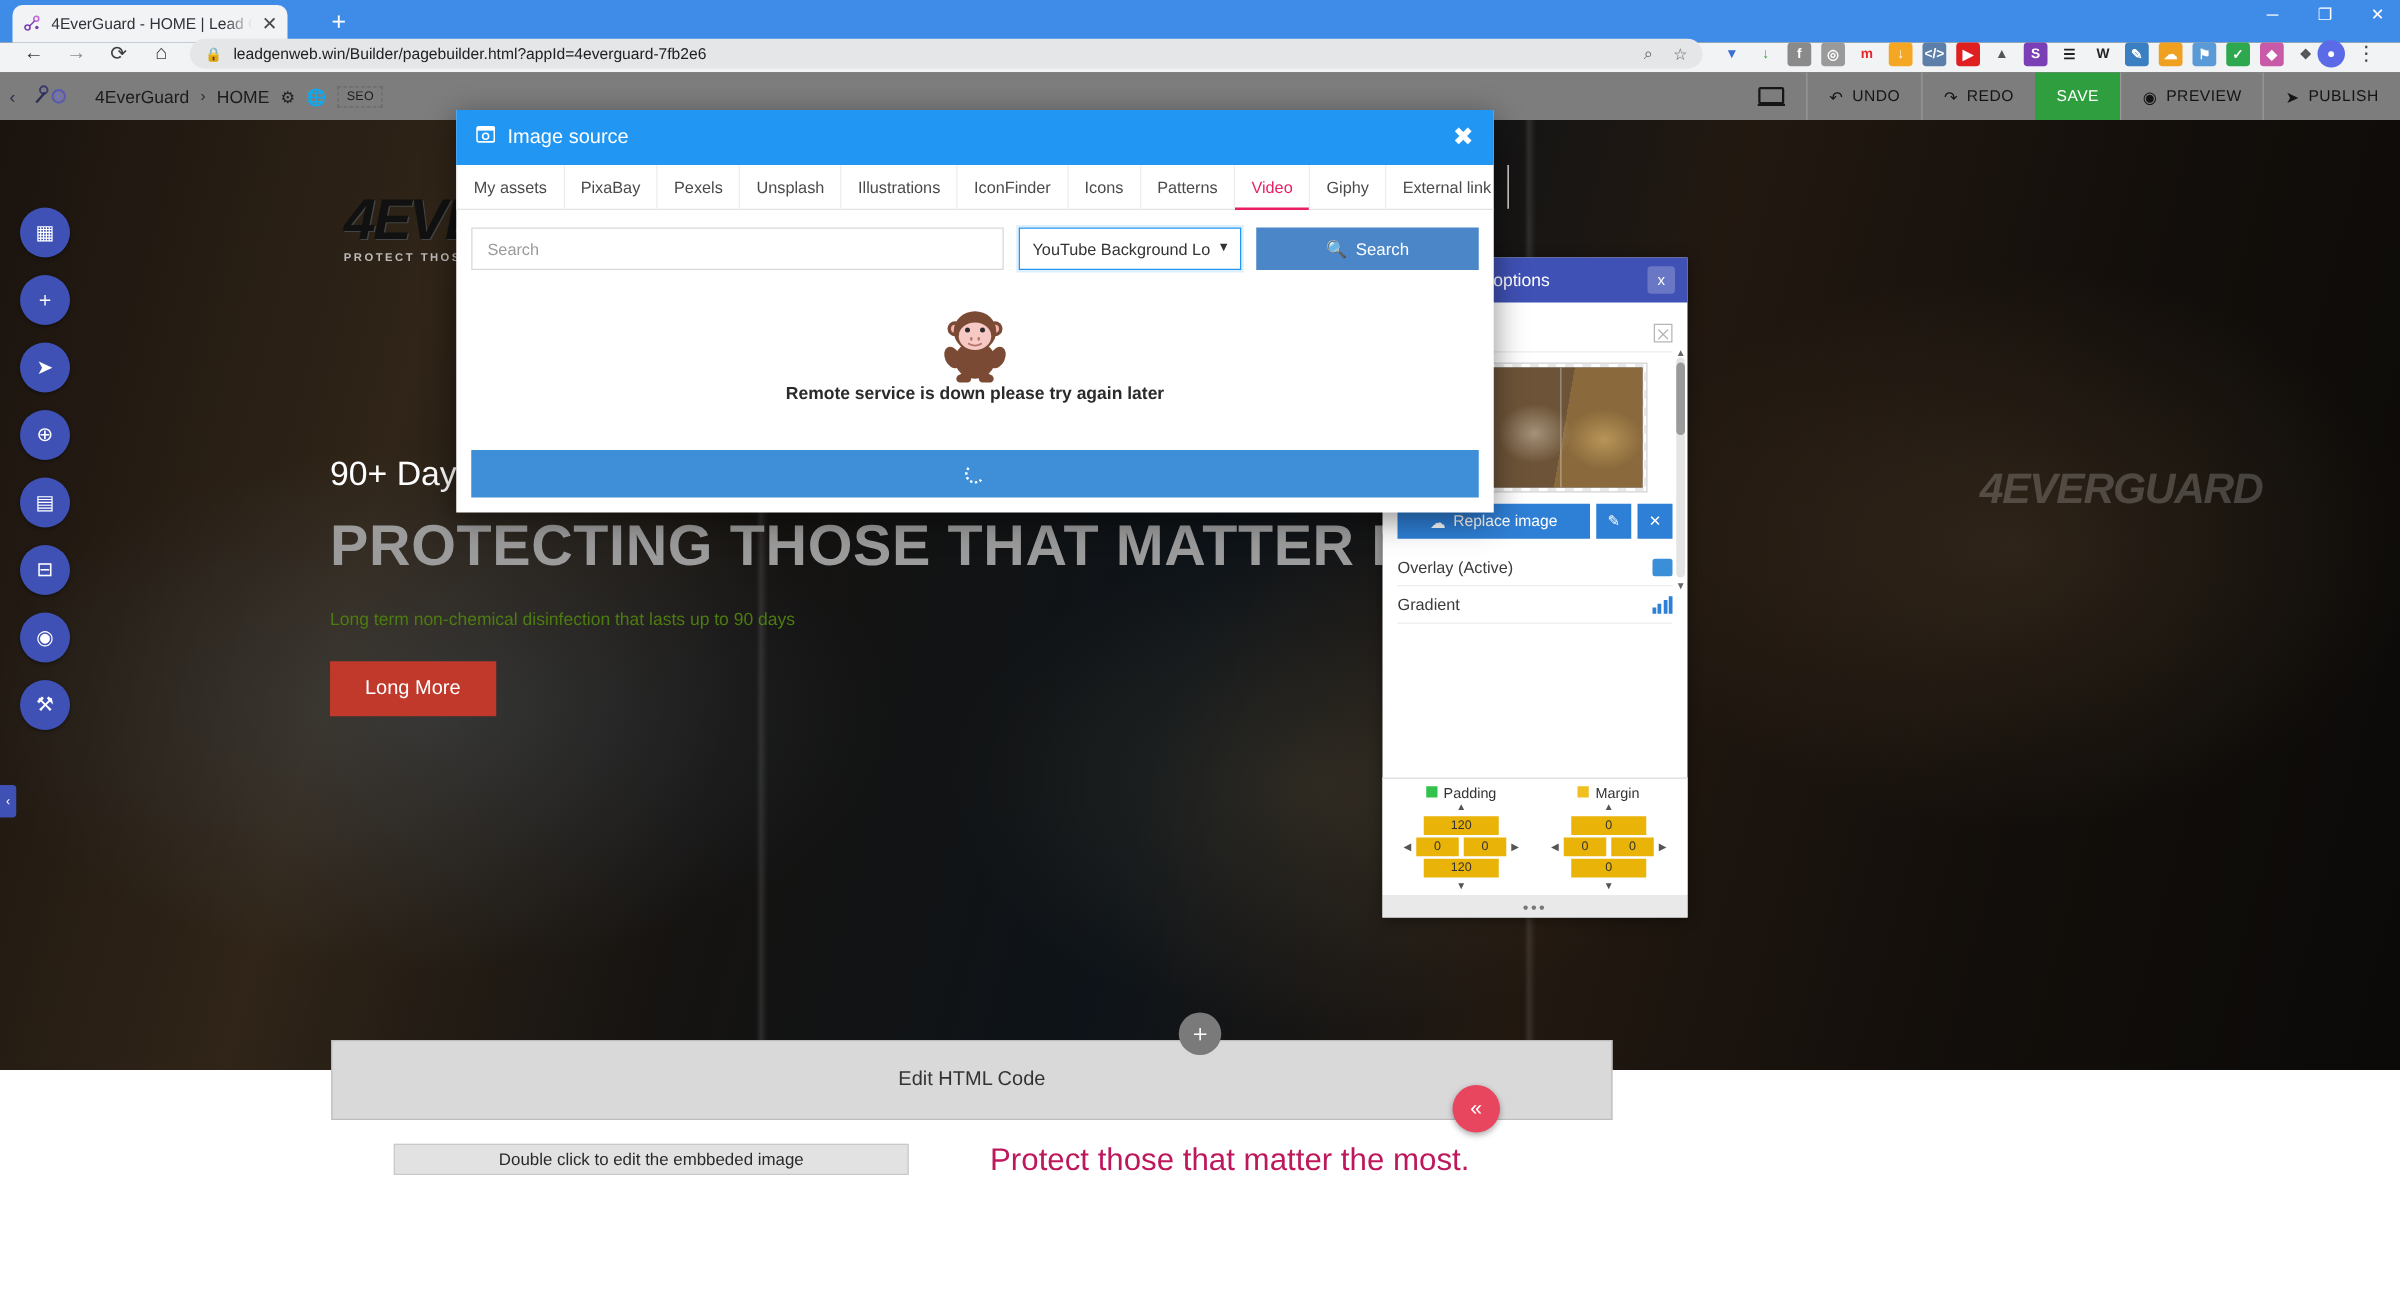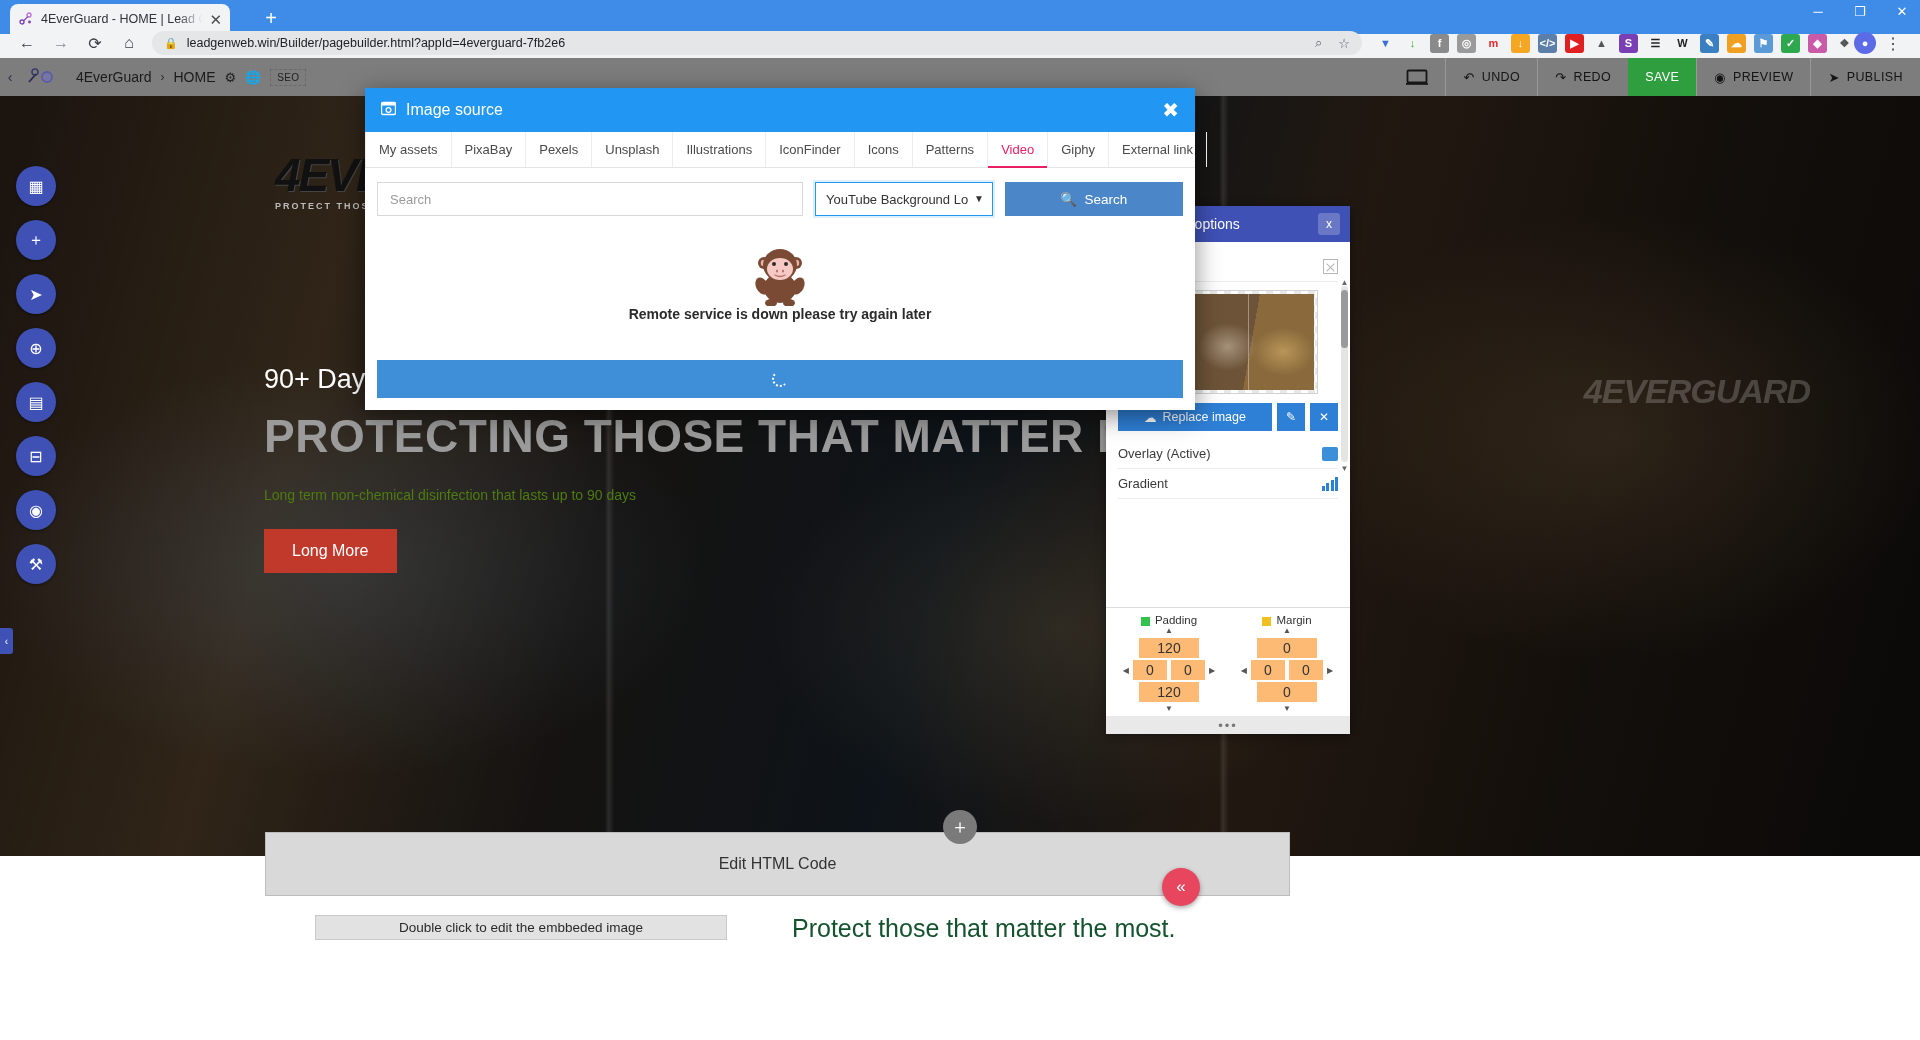--- a/index.html
+++ b/index.html
@@ -159,21 +159,21 @@
     position: absolute; left: 265px; top: 736px; width: 1025px; height: 64px;
     background: #d9d9d9; border: 1px solid #bdbdbd; display: flex; align-items: center; justify-content: center;
     color: #333; font-size: 16px; cursor: pointer;
   }
   .embed-block {
     position: absolute; left: 315px; top: 819px; width: 412px; height: 25px;
     background: #e2e2e2; border: 1px solid #c9c9c9; display: flex; align-items: center; justify-content: center;
     color: #2a2a2a; font-size: 13.5px; cursor: pointer;
   }
   .bottom-head {
-    position: absolute; left: 792px; top: 818px; font-size: 25px; color: #14532d; font-weight: 500; white-space: nowrap;
+    position: absolute; left: 792px; top: 818px; font-size: 25px; color: #be185d; font-weight: 500; white-space: nowrap;
   }
   .scroll-top {
     position: absolute; right: 720px; top: 772px; width: 38px; height: 38px; border-radius: 50%;
     background: #e8455f; color: #fff; display: flex; align-items: center; justify-content: center;
     font-size: 17px; cursor: pointer; z-index: 7; box-shadow: 0 2px 5px rgba(0,0,0,.35);
   }
 
   
   .rpanel {
     position: absolute; left: 1106px; top: 206px; width: 244px; height: 528px;
@@ -248,25 +248,25 @@
   }
   .rp-bars { margin-left: auto; display: flex; align-items: flex-end; gap: 1.5px; height: 14px; }
   .rp-bars i { display: block; width: 3px; background: #2e7fd6; }
   .rp-swatch { margin-left: auto; width: 16px; height: 14px; background: #3a8fd8; border-radius: 2px; }
 
   .spacing {
     border-top: 1px solid #dcdcdc; padding: 6px 8px 2px 8px; display: flex; gap: 8px;
     background: #fff;
   }
   .sp-group { flex: 1 1 0; text-align: center; position: relative; }
-  .sp-title { font-size: 11.5px; color: #333; display: flex; align-items: flex-end; justify-content: center; gap: 5px; }
+  .sp-title { font-size: 11.5px; color: #333; display: flex; align-items: flex-start; justify-content: center; gap: 5px; }
   .sp-dot { width: 9px; height: 9px; display:inline-block; }
   .sp-arr { font-size: 8px; color: #555; line-height: 10px; }
   .sp-val {
-    background: #fdba74; font-size: 14px; color: #333; padding: 2px 0; width: 60px; margin: 2px auto;
+    background: #eab308; font-size: 10px; color: #333; padding: 2px 0; width: 60px; margin: 2px auto;
     cursor: text;
   }
   .sp-mid { display: flex; align-items: center; justify-content: center; gap: 4px; }
   .sp-mid .sp-val { width: 34px; margin: 0; }
   .sp-caret { font-size: 8px; color: #555; cursor: pointer; }
   .rp-dots {
     height: 18px; background: #e9e9e9; display: flex; align-items: center; justify-content: center;
     color: #777; font-size: 13px; letter-spacing: 2px; cursor: pointer;
   }
 

